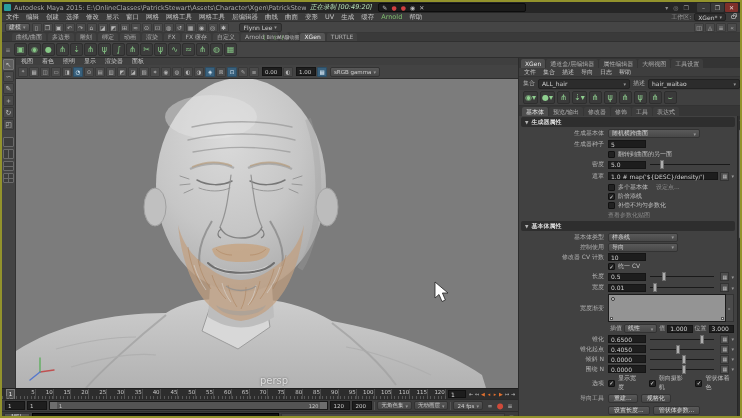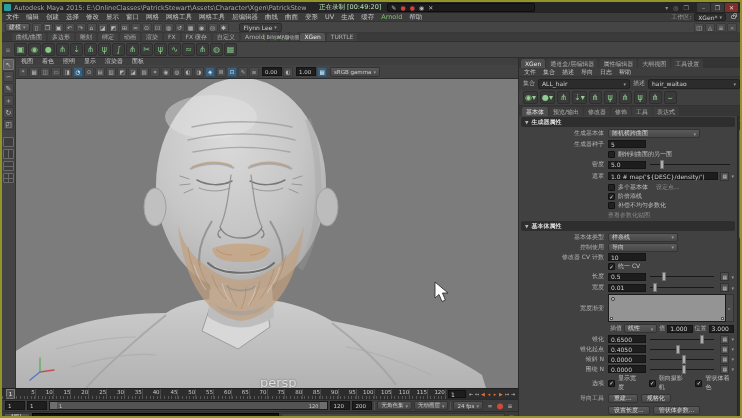--- a/index.html
+++ b/index.html
@@ -3,21 +3,21 @@
 <meta charset="utf-8">
 <style>
 *{margin:0;padding:0;box-sizing:border-box;font-family:"DejaVu Sans","Liberation Sans",sans-serif;-webkit-font-smoothing:antialiased;}
 html,body{background:#222;}
 #app{position:relative;width:742px;height:418px;background:#424242;overflow:hidden;border:2px solid #93932c;color:#c4c4c4;}
 .dd{font-size:5px;color:#9a9a9a;margin-left:2px;}
 
 .titlebar{position:absolute;left:0;top:0;width:100%;height:11px;background:#262626;display:flex;align-items:center;font-size:6.5px;color:#a9a9a9;padding:0 2px;}
 .appicon{width:7px;height:7px;background:#2a9d9d;border-radius:1px;margin-right:3px;flex:none;}
 .title{white-space:nowrap;overflow:hidden;max-width:292px;}
-.rec{color:#b7e0b7;margin-left:13px;white-space:nowrap;}
+.rec{color:#b7e0b7;margin-left:4px;white-space:nowrap;font-style:italic;}
 .recbar{margin-left:6px;height:9px;width:148px;background:#1b1b1b;border:1px solid #0d0d0d;border-radius:2px;display:flex;align-items:center;padding:0 3px;gap:4px;}
 .ric{font-size:6px;color:#bdbdbd;line-height:7px;}
 .ric.red{color:#d04040;}
 .spacer{flex:1;}
 .tray{display:flex;gap:5px;margin-right:8px;}
 .tic{font-size:6px;color:#8f8f8f;}
 .winbtns{display:flex;gap:1px;}
 .wb{width:13px;height:9px;background:#3a3a3a;color:#bbb;font-size:6px;display:flex;align-items:center;justify-content:center;border-radius:1px;}
 .wb.close{background:#7e2f2a;color:#e8d5d5;}
 
@@ -59,21 +59,21 @@
 
 .viewport{position:absolute;left:14px;top:56px;width:502px;height:330px;background:#3f3f3f;}
 .vpmenus{height:7px;display:flex;gap:9px;align-items:center;padding:0 5px;font-size:6px;color:#c8c8c8;background:#3f3f3f;}
 .vpicons{height:14px;display:flex;align-items:center;gap:1px;background:#434343;border-bottom:1px solid #2d2d2d;padding:0 2px;}
 .vicons{display:flex;gap:1px;}
 .vic{width:10px;height:10px;background:#4b4b4b;border:1px solid #3a3a3a;border-radius:1px;font-size:5.5px;color:#b5b5b5;display:flex;align-items:center;justify-content:center;}
 .vic.on{background:#39617d;border-color:#2c4e66;color:#d6e6f2;}
 .vfield{width:20px;height:9px;background:#1e1e1e;border:1px solid #141414;font-size:5.5px;color:#c9c9c9;display:flex;align-items:center;padding:0 2px;margin-left:2px;}
 .vdrop{height:10px;background:linear-gradient(#585858,#464646);border:1px solid #333;border-radius:2px;display:flex;align-items:center;font-size:5.5px;color:#cfcfcf;padding:0 3px;margin-left:2px;}
 .canvas{position:absolute;left:0;top:21px;width:502px;height:309px;background:#7c7c7c;overflow:hidden;}
-.persp{position:absolute;left:244px;top:296px;font-size:13px;color:#e0e0e0;text-shadow:0 0 2px #555;}
+.persp{position:absolute;left:244px;top:296px;font-size:10px;color:#e0e0e0;text-shadow:0 0 2px #555;}
 
 .timeslider{position:absolute;left:0;top:386px;width:516px;height:11px;background:#2d2d2d;display:flex;align-items:stretch;border-top:1px solid #1f1f1f;}
 .ruler{position:relative;flex:1;display:flex;padding-left:16px;}
 .ruler::after{content:"";position:absolute;left:0;right:0;bottom:0;height:3px;background:repeating-linear-gradient(90deg,#585858 0 1px,transparent 1px 3.6px);}
 .tick{flex:1;font-size:5.5px;color:#c9c9c9;line-height:7px;text-align:right;border-right:1px solid #4a4a4a;}
 .curframe{position:absolute;left:4px;top:0;bottom:0;width:9px;background:#4d4d4d;border:1px solid #7a7a7a;color:#eee;font-size:5.5px;display:flex;align-items:center;justify-content:center;}
 .ctfield{width:18px;background:#1d1d1d;border:1px solid #111;color:#ddd;font-size:6px;display:flex;align-items:center;padding:0 2px;margin:1px 2px;}
 .playback{display:flex;align-items:center;gap:0;padding-right:2px;}
 .pb{width:6px;height:9px;font-size:5px;color:#b8b8b8;display:flex;align-items:center;justify-content:center;}
 .pb.orange{color:#e07030;}

